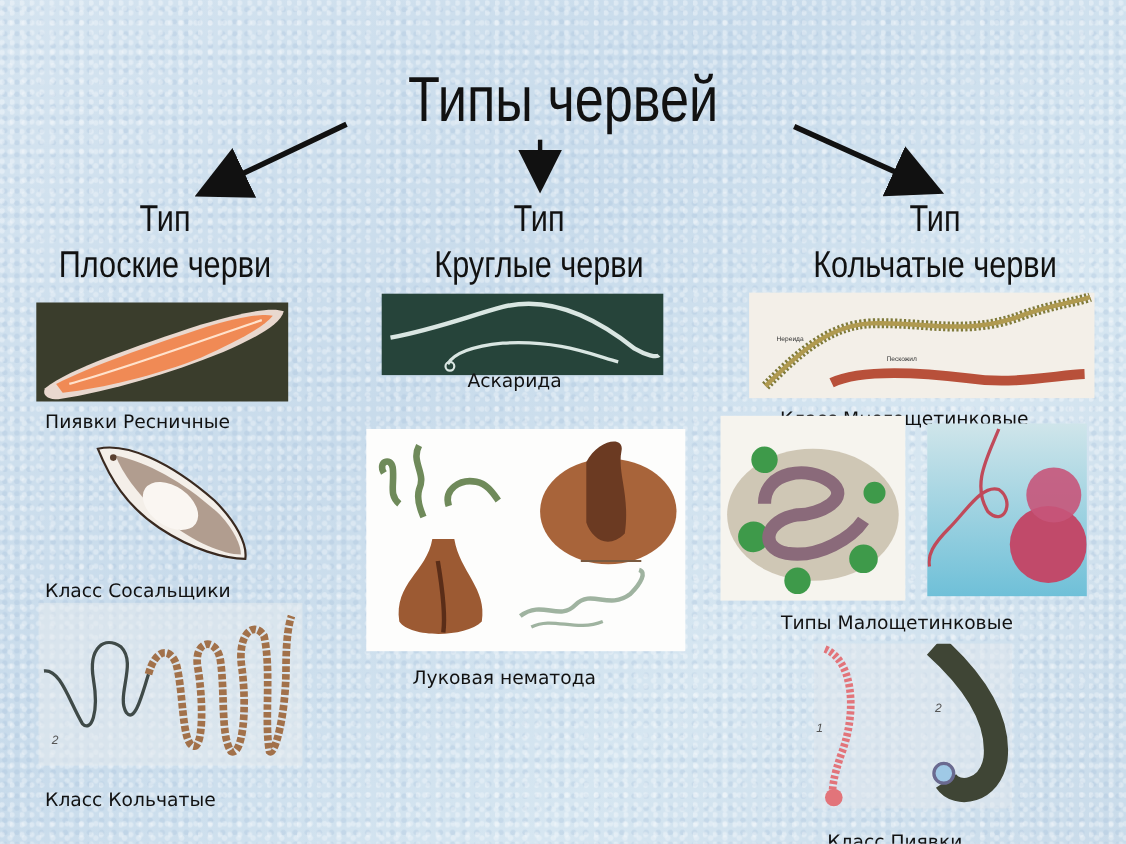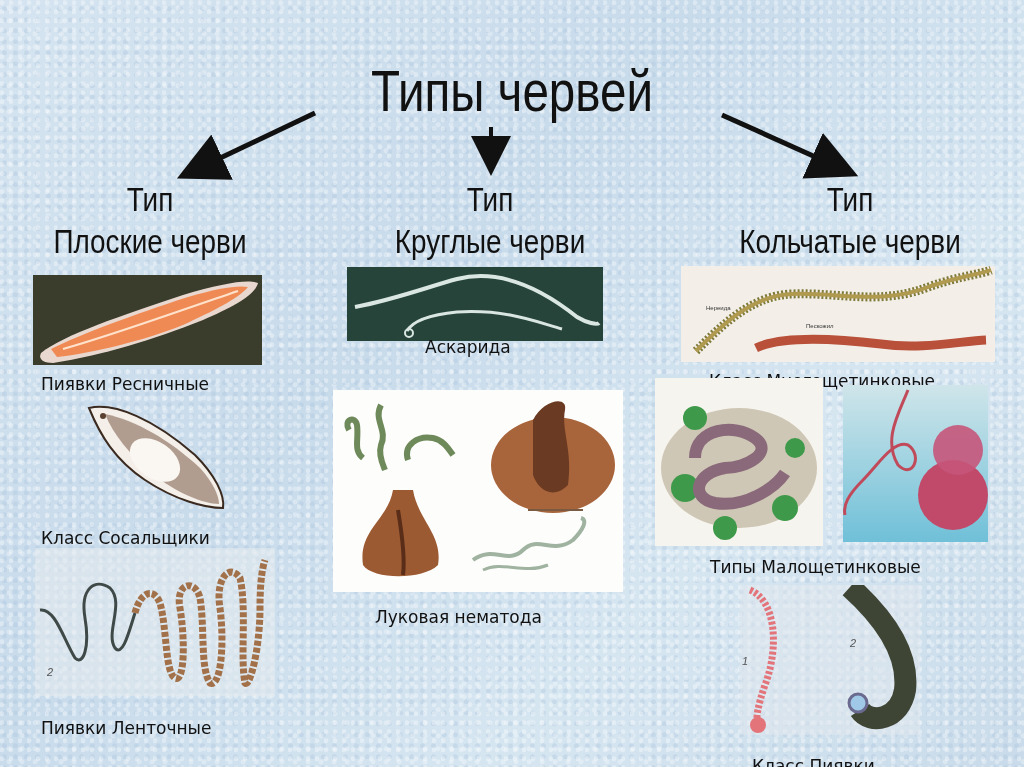--- a/index.html
+++ b/index.html
@@ -68,21 +68,21 @@
 </div>
 <div class="abs cls" style="left:41px;top:516px;margin-top:12px;">Класс Сосальщики</div>
 
 <div class="panel" style="left:35px;top:548px;width:240px;height:148px;background:rgba(230,235,238,0.55);">
   <svg width="240" height="148">
     <path d="M5,62 C20,60 28,90 40,110 C48,118 55,100 50,70 C45,40 60,30 75,40 C90,55 70,85 80,100 C88,110 95,80 100,65" stroke="#3f4a48" stroke-width="3" fill="none"></path>
     <path d="M100,65 C105,45 118,38 125,55 C132,80 130,125 140,130 C150,135 150,90 145,60 C140,35 160,30 165,50 C170,80 165,120 175,135 C185,140 190,100 185,60 C180,30 195,15 205,30 C212,60 205,110 210,135 C215,140 225,100 225,60 C225,30 228,18 230,12" stroke="#a2714a" stroke-width="7" fill="none" stroke-dasharray="5 2"></path>
     <text x="12" y="128" font-size="11" fill="#555" font-style="italic">2</text>
   </svg>
 </div>
-<div class="abs cls" style="left:41px;top:718px;">Пиявки Ленточные</div>
+<div class="abs cls" style="left:41px;top:718px;">Класс Кольчатые</div>
 
 <div class="panel" style="left:347px;top:267px;width:256px;height:74px;background:#26443a;">
   <svg width="256" height="74">
     <path d="M8,40 C50,32 80,20 110,12 C150,2 190,18 230,50 C240,56 250,58 252,56" stroke="#d9e6e2" stroke-width="4" fill="none"></path>
     <path d="M60,64 C65,55 80,48 110,45 C160,42 190,55 215,62" stroke="#d9e6e2" stroke-width="3" fill="none"></path>
     <circle cx="62" cy="66" r="4" stroke="#d9e6e2" stroke-width="2" fill="none"></circle>
   </svg>
 </div>
 <div class="abs cls" style="left:425px;top:337px;">Аскарида</div>
 

